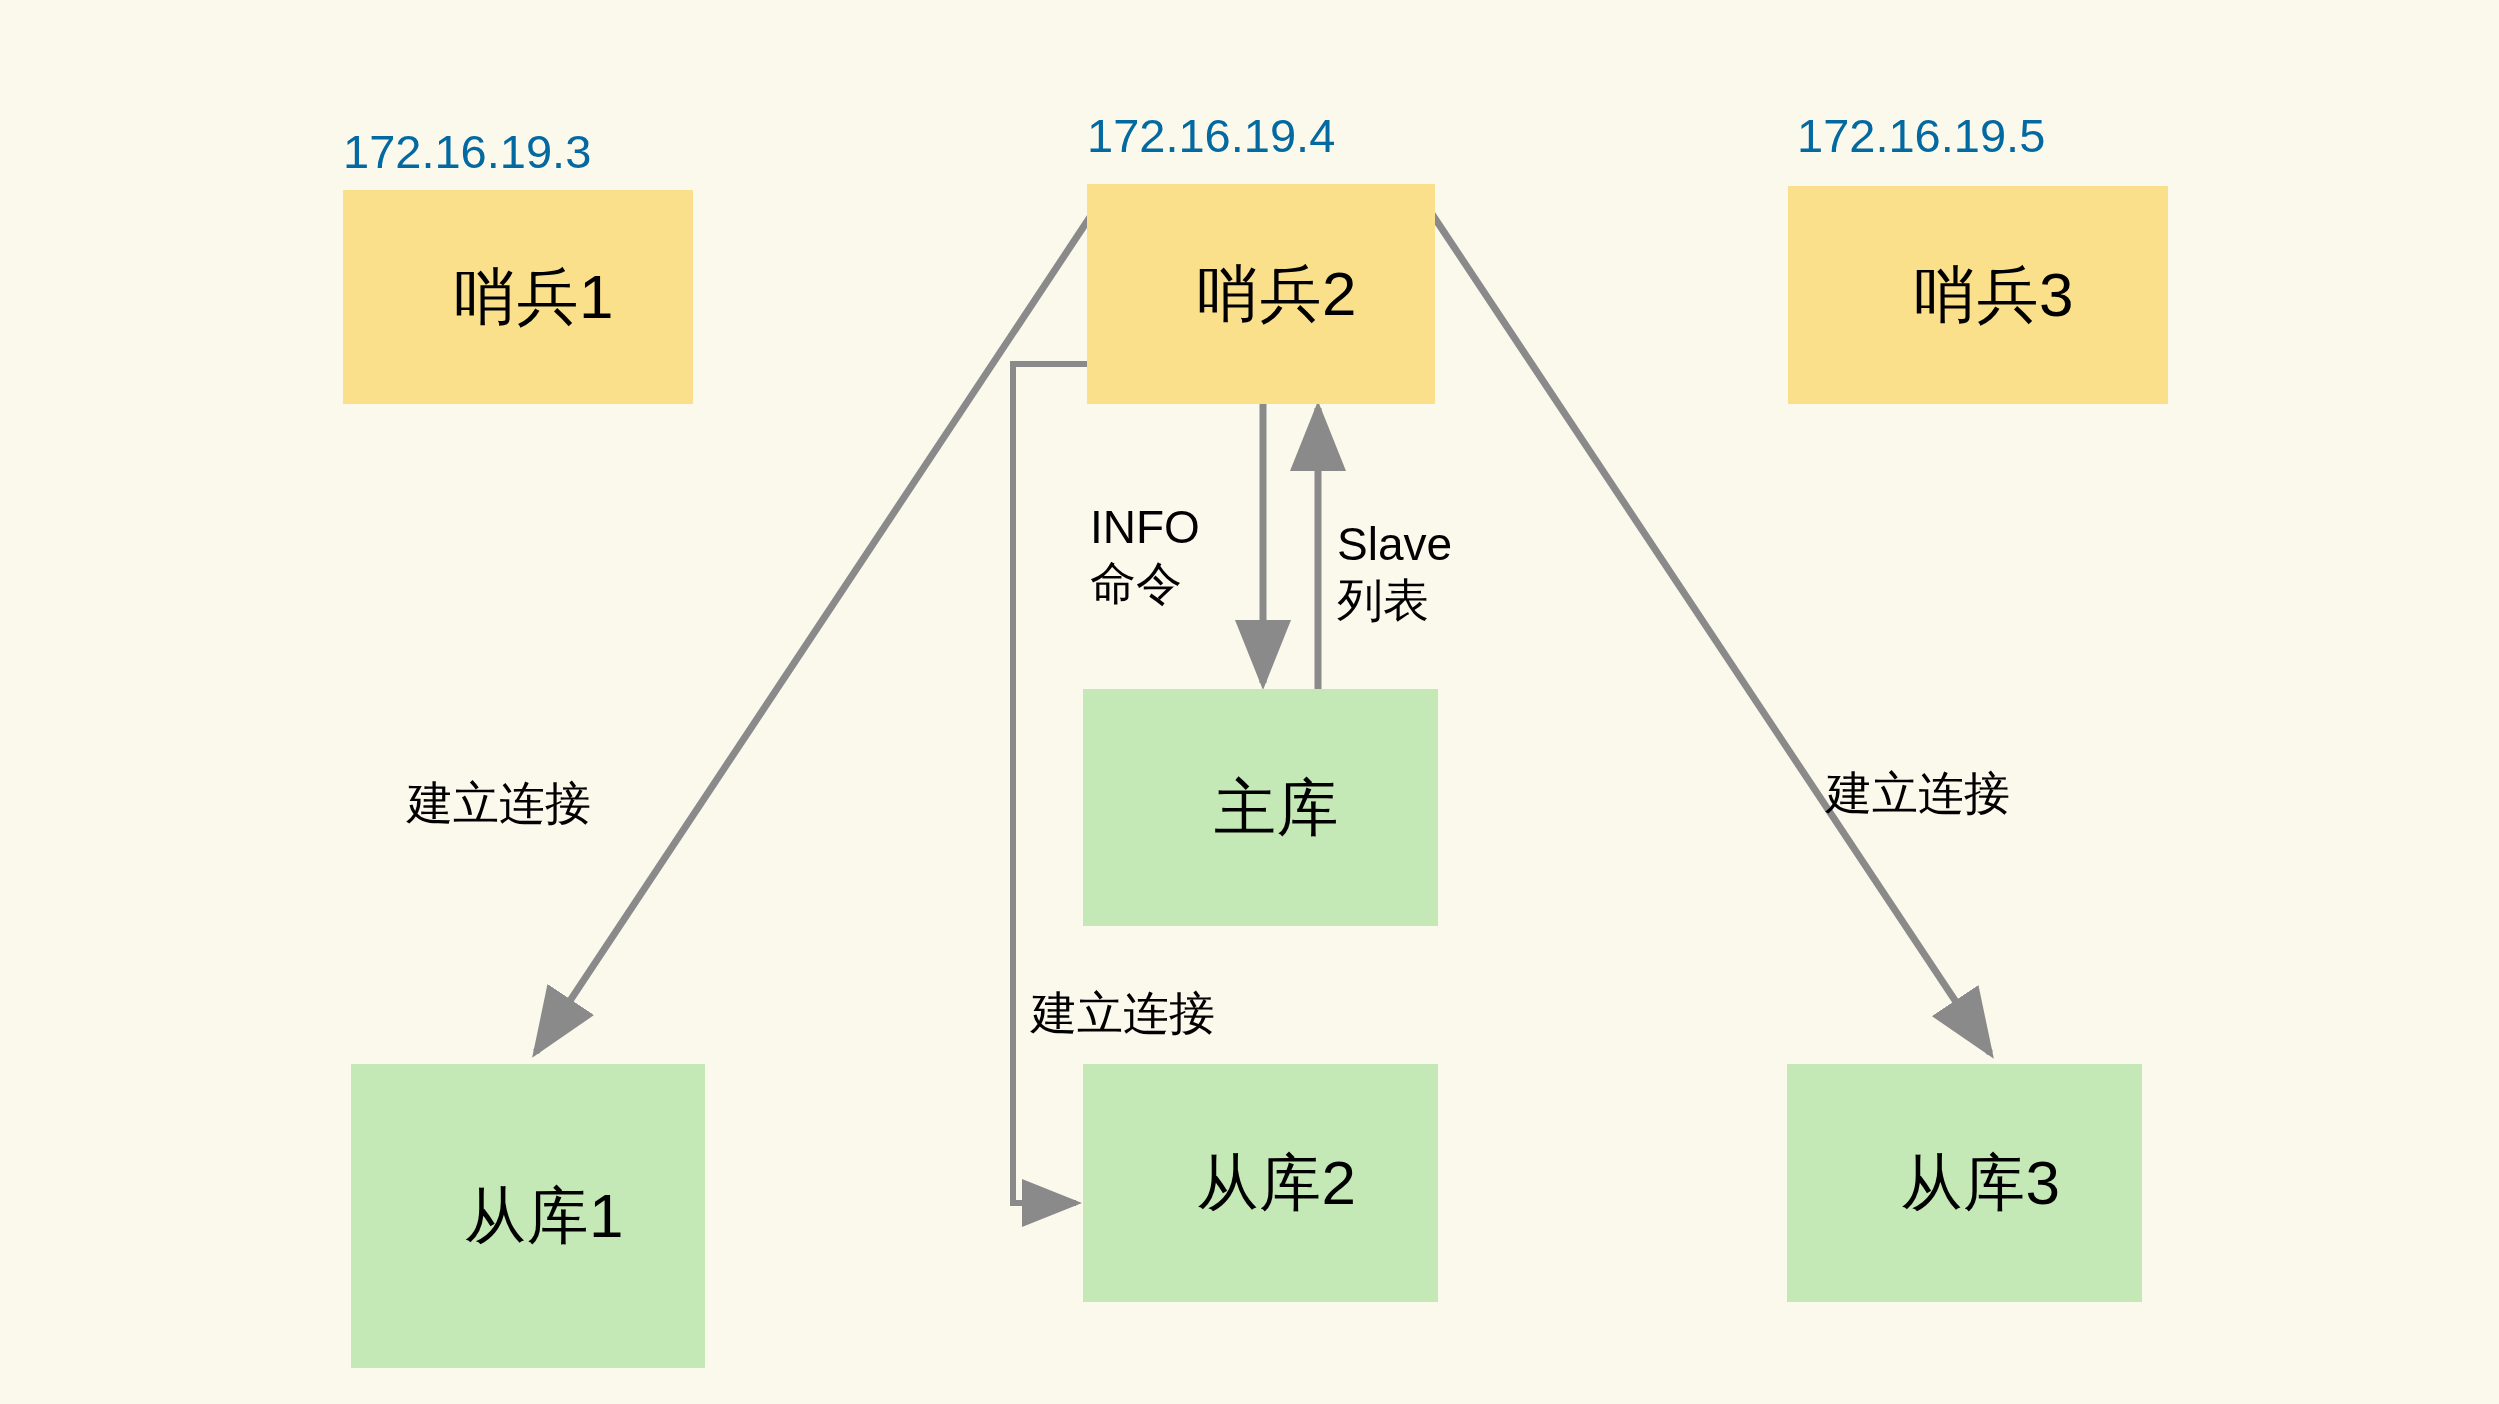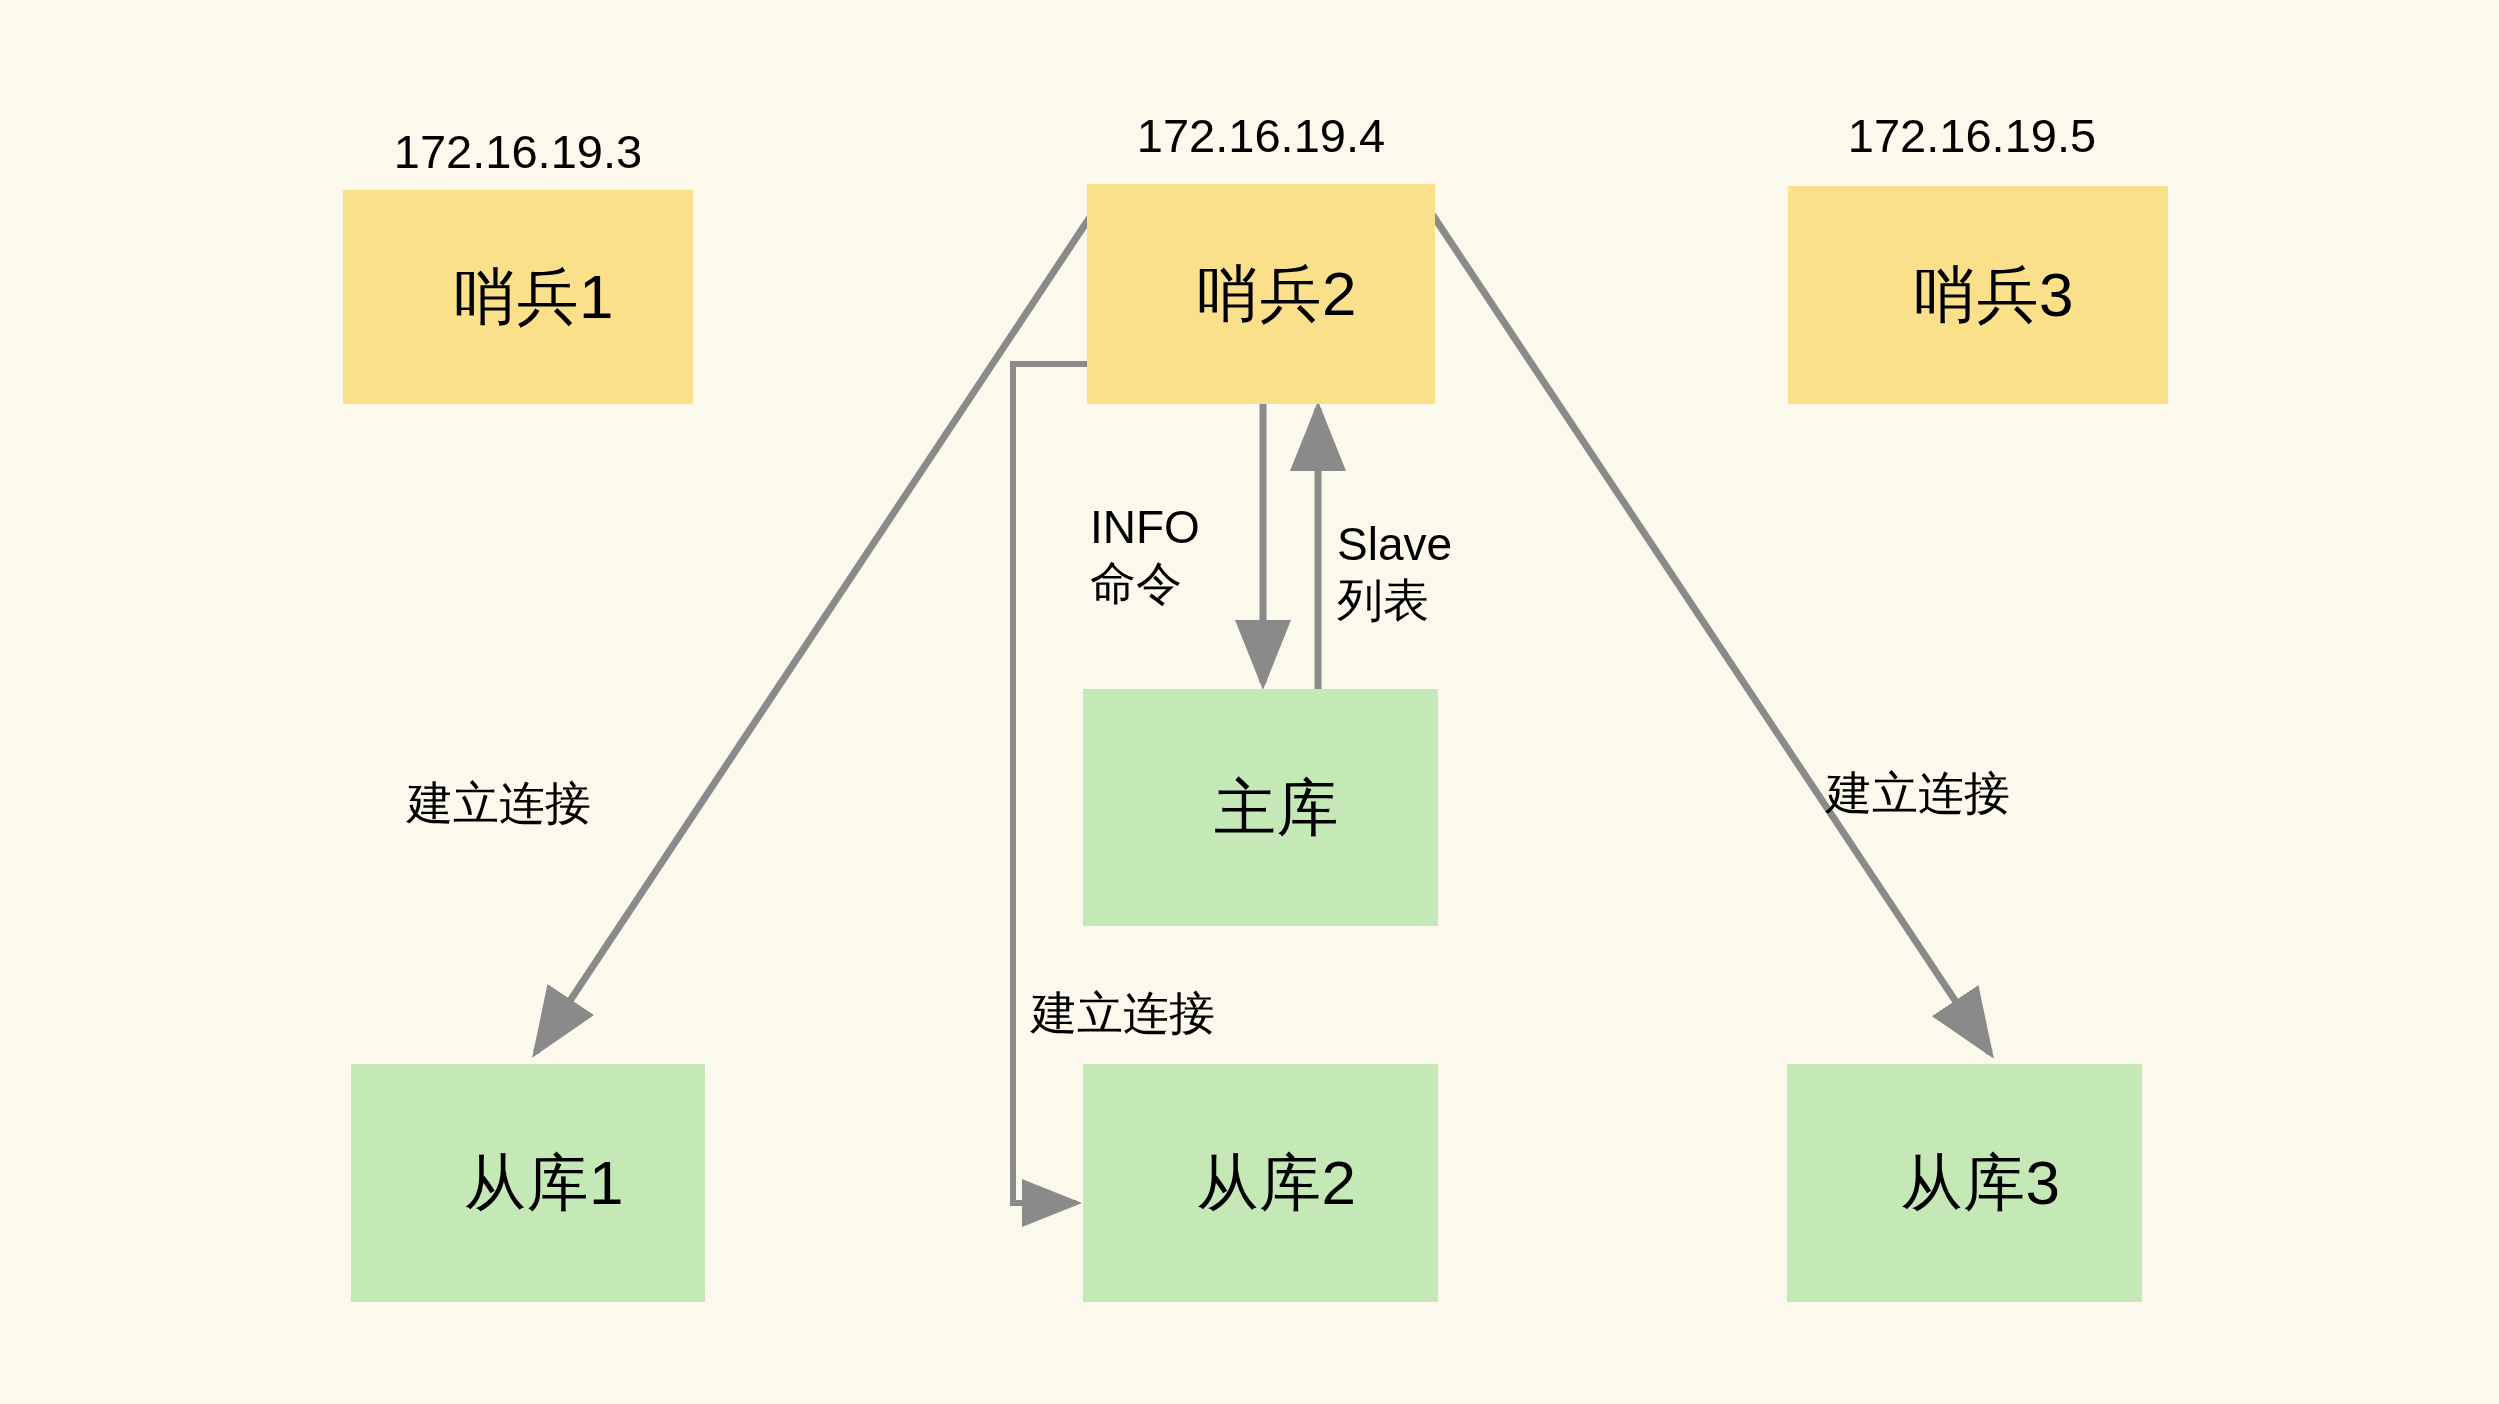--- a/index.html
+++ b/index.html
@@ -43,23 +43,23 @@
   }
   .sentinel {
     background: #FBE08C;
   }
   .db {
     background: #C5E8B7;
   }
   .ip-label {
     position: absolute;
     font-size: 47px;
-    color: #000000;
+    color: #0369a1;
     white-space: nowrap;
-    text-align: center;
+    text-align: left;
     line-height: 1;
   }
   .edge-label {
     position: absolute;
     font-size: 46px;
     color: #000000;
     line-height: 1.22;
     white-space: pre-line;
   }
 </style>
@@ -102,21 +102,21 @@
   </div>
 
   <div class="node sentinel" style="left:1788px; top:186px; width:380px; height:218px;">
     <span class="node-label">哨兵3</span>
   </div>
 
   <div class="node db" style="left:1083px; top:689px; width:355px; height:237px;">
     <span class="node-label">主库</span>
   </div>
 
-  <div class="node db" style="left:351px; top:1064px; width:354px; height:238px;">
+  <div class="node db" style="left:351px; top:1064px; width:354px; height:304px;">
     <span class="node-label">从库1</span>
   </div>
 
   <div class="node db" style="left:1083px; top:1064px; width:355px; height:238px;">
     <span class="node-label">从库2</span>
   </div>
 
   <div class="node db" style="left:1787px; top:1064px; width:355px; height:238px;">
     <span class="node-label">从库3</span>
   </div>

